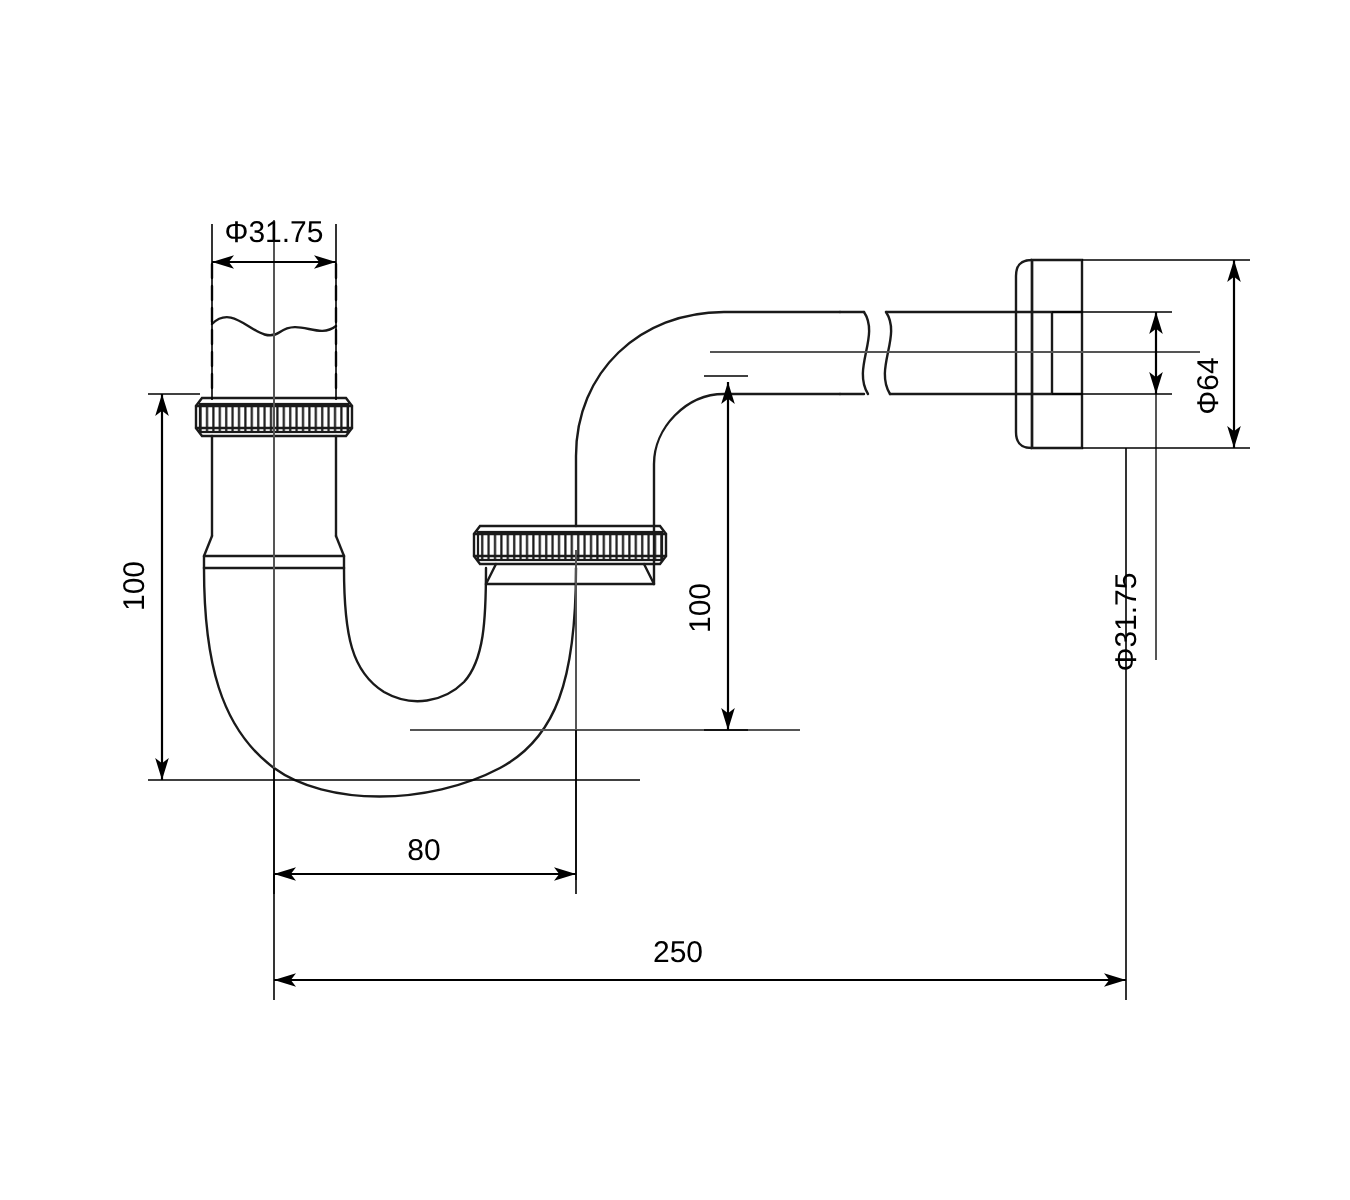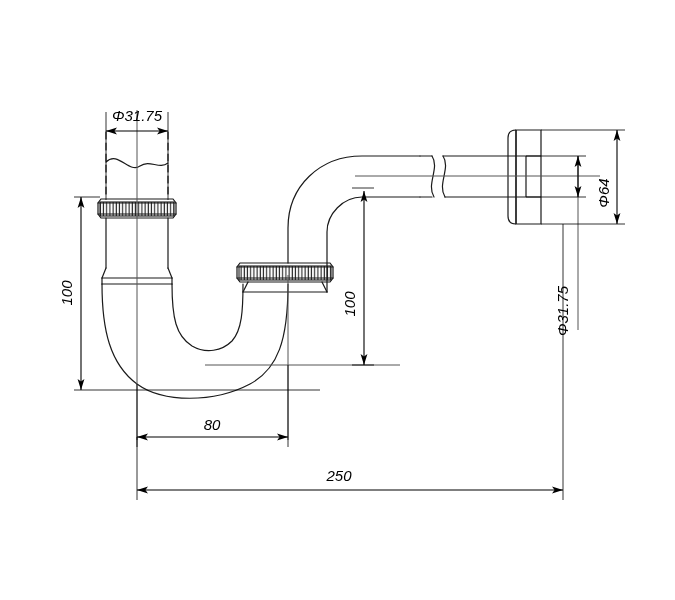--- a/index.html
+++ b/index.html
@@ -9,21 +9,20 @@
   }
   body {
     font-family: "Liberation Sans", sans-serif;
   }
   #drawing-root {
     position: relative;
     width: 675px;
     height: 600px;
     background: #ffffff;
     overflow: hidden;
-    font-style: italic;
   }
   #drawing-root svg {
     display: block;
   }
   .dim-text {
     font-family: "Liberation Sans", sans-serif;
     font-size: 15px;
     fill: #000000;
   }
 </style>

